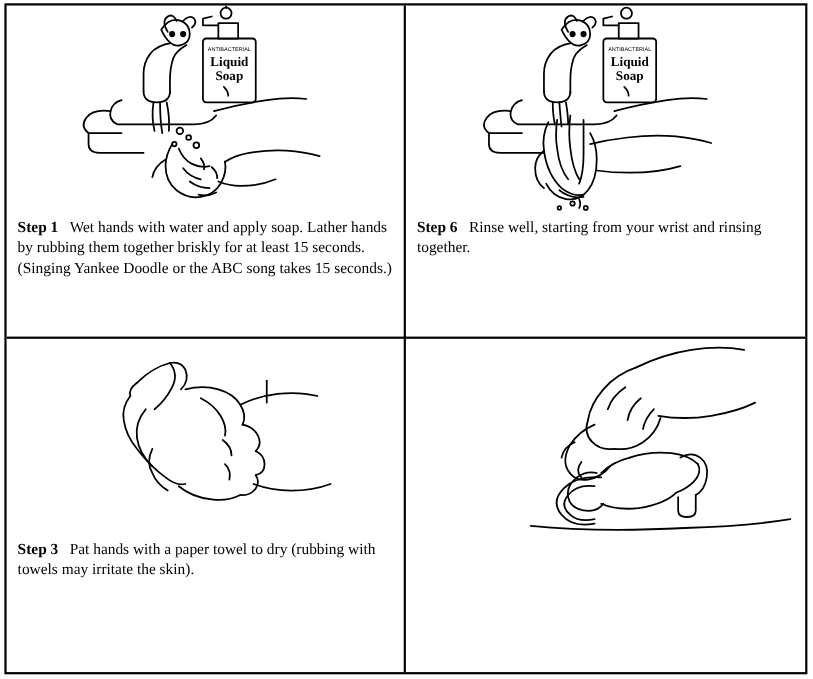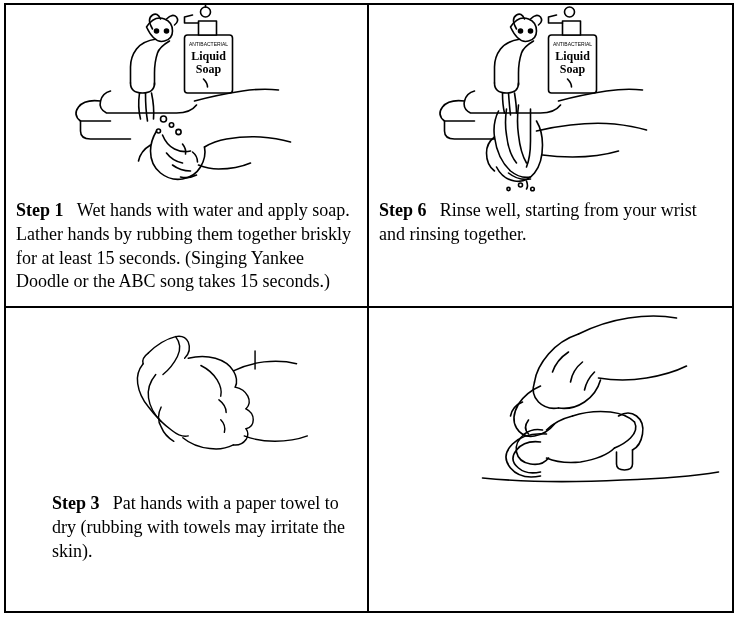--- a/index.html
+++ b/index.html
@@ -33,36 +33,36 @@
   }
   .cell {
     box-sizing: border-box;
     position: relative;
     overflow: hidden;
     display: flex;
     flex-direction: column;
   }
   .cell.c1 { border-right: 2px solid #000; border-bottom: 2px solid #000; }
   .cell.c2 { border-bottom: 2px solid #000; }
-  .cell.c3 { border-right: 2px solid #000; margin-left: 36px; }
+  .cell.c3 { border-right: 2px solid #000; }
   .cell.c4 { }
 
   .art {
     flex: 0 0 auto;
     position: relative;
     display: flex;
     align-items: flex-end;
     justify-content: center;
   }
   .art.tall { height: 190px; }
   .art.short { height: 180px; }
 
   .caption {
     padding: 4px 10px 6px 10px;
-    font-size: 18px;
+    font-size: 14px;
     line-height: 1.32;
     text-align: left;
   }
   .caption .step {
     font-weight: bold;
   }
   .caption .gap { letter-spacing: 0.12em; }
 
   svg { display: block; }
 

